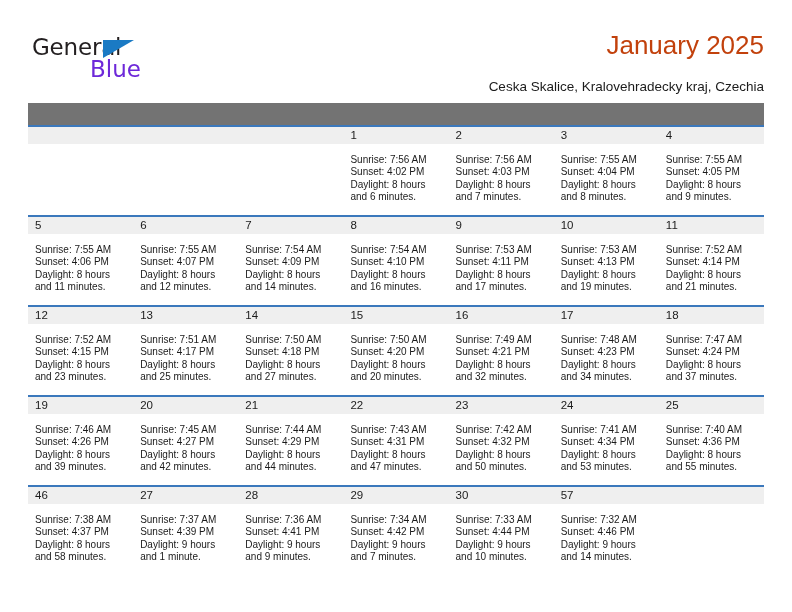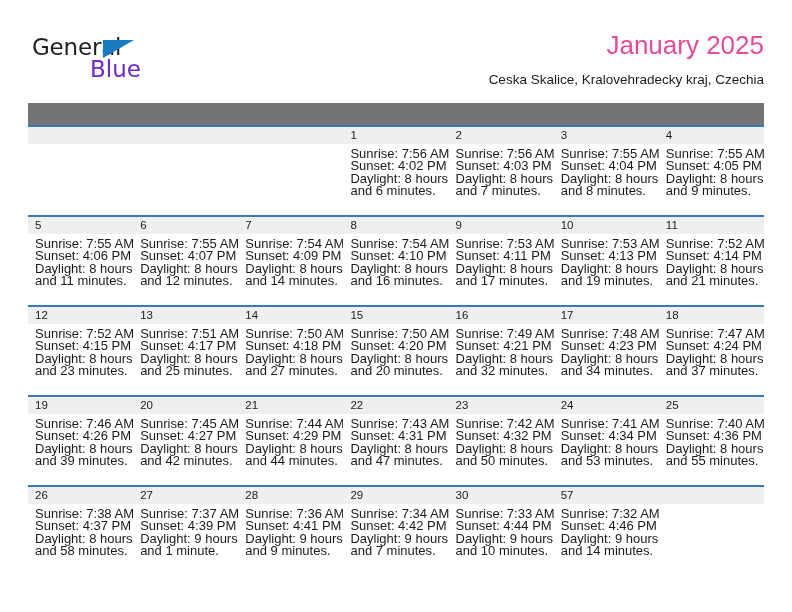--- a/index.html
+++ b/index.html
@@ -68,26 +68,26 @@
   }
   .title-wrap {
     position: absolute;
     right: 0;
     top: 0;
     text-align: right;
   }
   .cal-title {
     font-size: 26px;
     font-weight: 400;
-    color: #ec4899;
+    color: #c2410c;
     line-height: 34px;
     white-space: nowrap;
   }
   .cal-sub {
-    margin-top: 9px;
+    margin-top: 16px;
     font-size: 13.5px;
     font-weight: 400;
     color: #1b1b1b;
     line-height: 18px;
     white-space: nowrap;
   }
 
   
   .calendar {
     position: absolute;
@@ -137,22 +137,22 @@
     overflow: hidden;
   }
   .daynum {
     position: relative;
     height: 17px;
     line-height: 17px;
     font-size: 11.5px;
     color: #1b1b1b;
   }
   .daylines {
-    margin-top: 4px;
-    font-size: 13px;
+    margin-top: 10px;
+    font-size: 10px;
     line-height: 12.4px;
     color: #1b1b1b;
   }
   .daylines div {
     white-space: nowrap;
   }
 </style>
 </head>
 <body>
 
@@ -446,21 +446,21 @@
           <div>Sunset: 4:36 PM</div>
           <div>Daylight: 8 hours</div>
           <div>and 55 minutes.</div>
         </div>
       </div>
     </div>
 
     <div class="weekrow">
       <div class="daynum-band"></div>
       <div class="daycell">
-        <div class="daynum">26</div>
+        <div class="daynum">46</div>
         <div class="daylines">
           <div>Sunrise: 7:38 AM</div>
           <div>Sunset: 4:37 PM</div>
           <div>Daylight: 8 hours</div>
           <div>and 58 minutes.</div>
         </div>
       </div>
       <div class="daycell">
         <div class="daynum">27</div>
         <div class="daylines">

